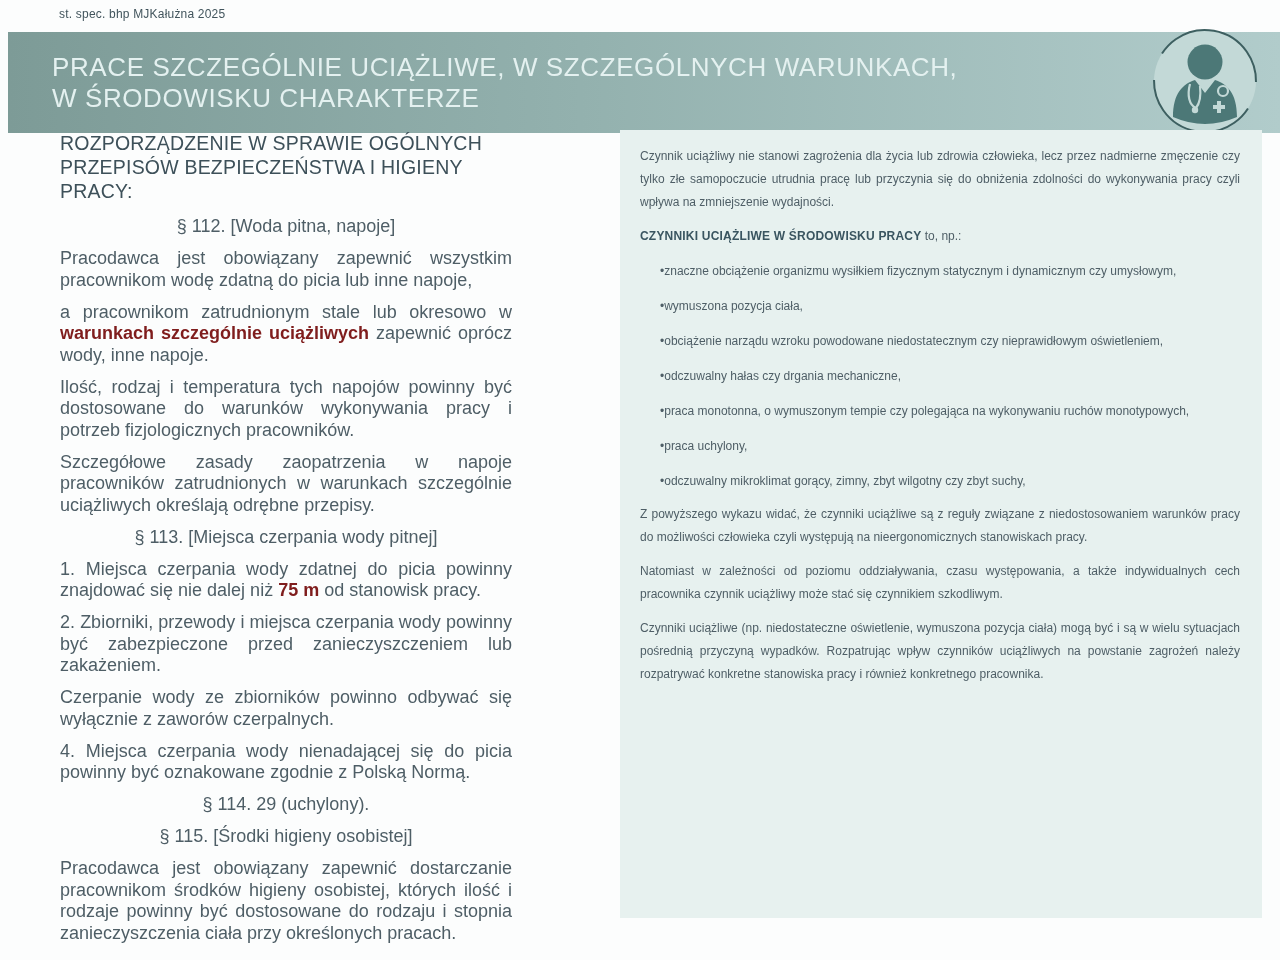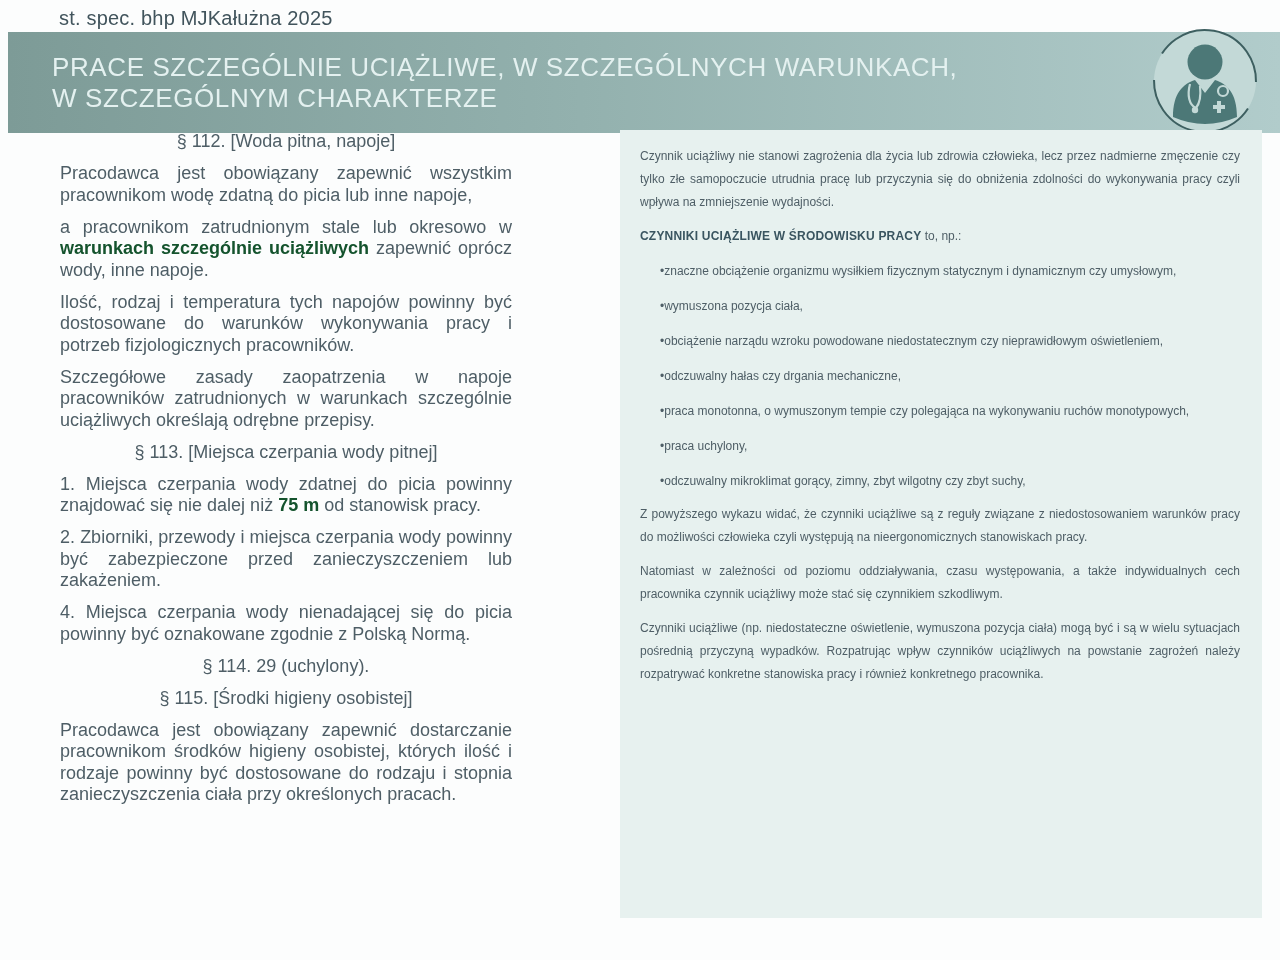--- a/index.html
+++ b/index.html
@@ -6,21 +6,21 @@
   html,body { width:1280px; height:960px; }
   body {
     position:relative;
     background:#fcfdfd;
     font-family:"Liberation Sans", sans-serif;
     color:#4e5e66;
     overflow:hidden;
   }
   .credit {
     position:absolute; top:7px; left:59px;
-    font-size:20px; color:#41545c; letter-spacing:0.2px;
+    font-size:12px; color:#41545c; letter-spacing:0.2px;
   }
   .header-bar {
     position:absolute; top:32px; left:8px; right:0; height:101px;
     background:linear-gradient(90deg,#7d9b97 0%, #93b1ae 45%, #b1cccb 100%);
     display:flex; align-items:center;
     padding-left:44px;
   }
   .header-title {
     font-size:26px; line-height:31px; letter-spacing:0.6px;
     color:#e4f1f0; font-weight:400;
@@ -29,21 +29,21 @@
   .left-col {
     position:absolute; top:131px; left:60px; width:452px;
     font-size:18px; line-height:21.5px; color:#4e5e66;
   }
   .col-heading {
     font-size:19.5px; line-height:24px; font-weight:400;
     color:#3d5059; letter-spacing:0.2px; margin-bottom:13px;
   }
   .left-col p { margin:0 0 10.5px; text-align:justify; }
   .left-col p.para-label { text-align:center; }
-  b, strong { font-weight:bold; color:#14532d; }
+  b, strong { font-weight:bold; color:#7f1d1d; }
   .right-panel {
     position:absolute; top:130px; left:620px; width:642px; height:788px;
     background:#e7f1ef;
     padding:15px 22px 20px 20px;
     font-size:12px; line-height:23px; color:#4e5e66;
   }
   .right-panel p { margin:0 0 11px; text-align:justify; }
   .panel-heading { text-align:left; }
   .panel-heading strong { color:#3a5560; letter-spacing:0.2px; }
   .right-panel ul { list-style:none; margin:0 0 0 20px; }
@@ -54,21 +54,21 @@
   .right-panel li::before { content:"\2022"; }
 </style>
 </head>
 <body>
 
 <div class="credit">st. spec. bhp MJKałużna 2025</div>
 
 <header class="header-bar">
   <div class="header-title">
     <div>PRACE SZCZEGÓLNIE UCIĄŻLIWE, W SZCZEGÓLNYCH WARUNKACH,</div>
-    <div>W SZCZEGÓLNYM CHARAKTERZE</div>
+    <div>W ŚRODOWISKU CHARAKTERZE</div>
   </div>
 </header>
 
 <div class="badge">
   <svg viewBox="0 0 108 112" width="108" height="112">
     <circle cx="54" cy="56" r="51" fill="#c3d9d7"></circle>
     <circle cx="54" cy="56" r="51" fill="none" stroke="#3d5f60" stroke-width="2" stroke-dasharray="132 28" stroke-dashoffset="20" transform="rotate(55 54 56)"></circle>
 
     <circle cx="54" cy="37" r="17.5" fill="#4c7877"></circle>
     <path d="M22 92 C22 68 32 59 44 55 L54 68 L64 55 C76 59 86 68 86 92 Q70 99 54 99 Q38 99 22 92 Z" fill="#4c7877"></path>
@@ -77,34 +77,39 @@
     <path d="M39 59 C36 70 38 80 45 83" fill="none" stroke="#c3d9d7" stroke-width="2.2"></path>
     <path d="M49 61 C50 70 49 78 45 83" fill="none" stroke="#c3d9d7" stroke-width="2.2"></path>
     <circle cx="44" cy="85" r="3.2" fill="#c3d9d7"></circle>
     <circle cx="72" cy="66" r="5" fill="none" stroke="#c3d9d7" stroke-width="2.2"></circle>
 
     <path d="M62 80 h4 v-4 h4 v4 h4 v4 h-4 v4 h-4 v-4 h-4 Z" fill="#c3d9d7"></path>
   </svg>
 </div>
 
 <section class="left-col">
+  <h2 class="col-heading">
+    <span>ROZPORZĄDZENIE W SPRAWIE OGÓLNYCH</span><br>
+    <span>PRZEPISÓW BEZPIECZEŃSTWA I HIGIENY PRACY:</span>
+  </h2>
 
   <p class="para-label">§ 112. [Woda pitna, napoje]</p>
   <p>Pracodawca jest obowiązany zapewnić wszystkim pracownikom wodę zdatną do picia lub inne napoje,</p>
   <p>
     <span>a pracownikom zatrudnionym stale lub okresowo w </span><strong>warunkach szczególnie uciążliwych</strong><span> zapewnić oprócz wody, inne napoje.</span>
   </p>
   <p>Ilość, rodzaj i temperatura tych napojów powinny być dostosowane do warunków wykonywania pracy i potrzeb fizjologicznych pracowników.</p>
   <p>Szczegółowe zasady zaopatrzenia w napoje pracowników zatrudnionych w warunkach szczególnie uciążliwych określają odrębne przepisy.</p>
 
   <p class="para-label">§ 113. [Miejsca czerpania wody pitnej]</p>
   <p>
     <span>1.  Miejsca czerpania wody zdatnej do picia powinny znajdować się nie dalej niż </span><strong>75 m</strong><span> od stanowisk pracy.</span>
   </p>
   <p>2. Zbiorniki, przewody i miejsca czerpania wody powinny być zabezpieczone przed zanieczyszczeniem lub zakażeniem.</p>
+  <p>Czerpanie wody ze zbiorników powinno odbywać się wyłącznie z zaworów czerpalnych.</p>
   <p>4. Miejsca czerpania wody nienadającej się do picia powinny być oznakowane zgodnie z Polską Normą.</p>
 
   <p class="para-label">§ 114. 29 (uchylony).</p>
   <p class="para-label">§ 115. [Środki higieny osobistej]</p>
   <p>Pracodawca jest obowiązany zapewnić dostarczanie pracownikom środków higieny osobistej, których ilość i rodzaje powinny być dostosowane do rodzaju i stopnia zanieczyszczenia ciała przy określonych pracach.</p>
 </section>
 
 <aside class="right-panel">
   <p>Czynnik uciążliwy nie stanowi zagrożenia dla życia lub zdrowia człowieka, lecz przez nadmierne zmęczenie czy tylko złe samopoczucie utrudnia pracę lub przyczynia się do obniżenia zdolności do wykonywania pracy czyli wpływa na zmniejszenie wydajności.</p>
   <p class="panel-heading">

